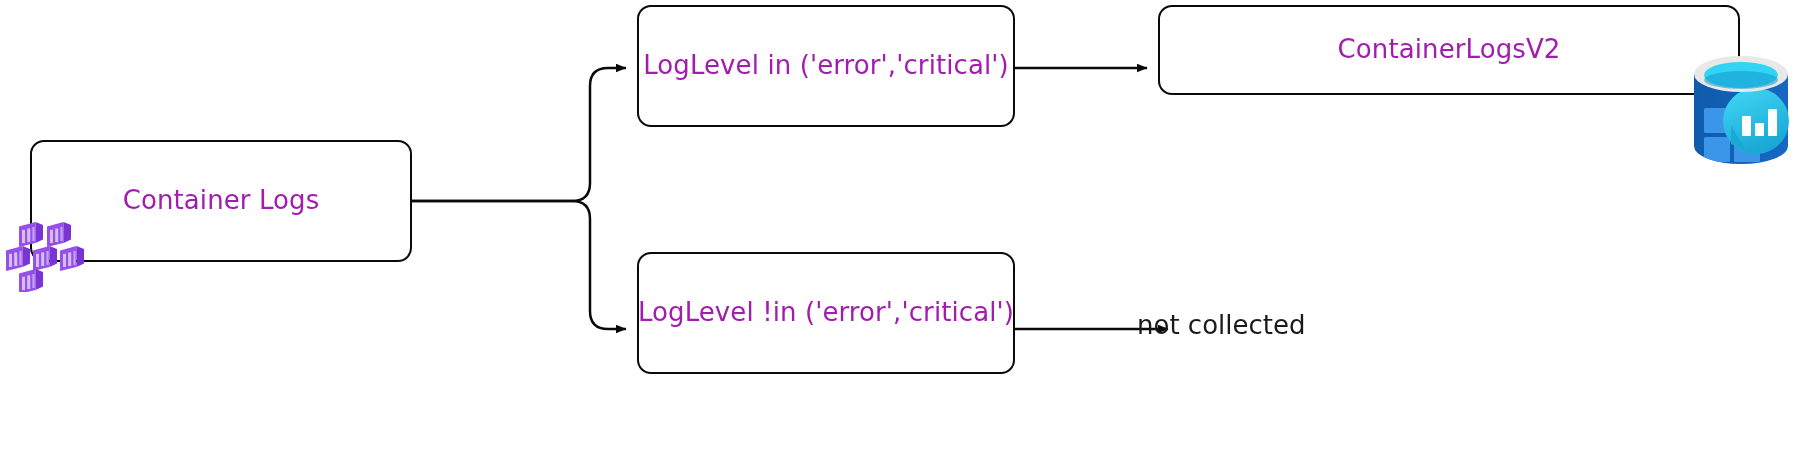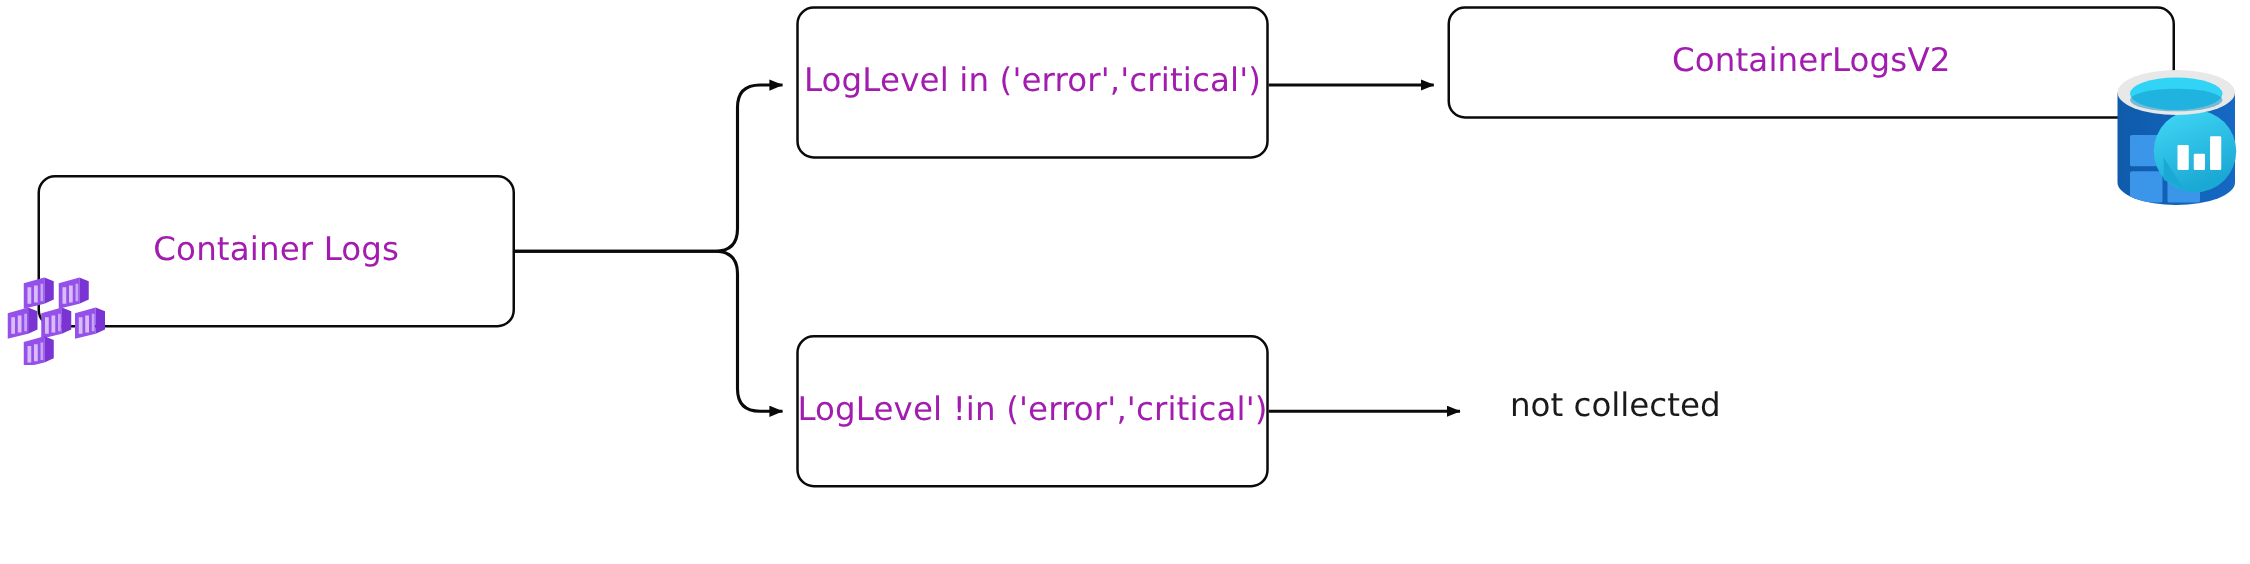--- a/index.html
+++ b/index.html
@@ -53,23 +53,23 @@
     z-index: 1;
     pointer-events: none;
   }
   .icon-layer {
     position: absolute;
     z-index: 5;
   }
   
   #node-container-logs   { left: 30px;   top: 140px; width: 382px; height: 122px; }
   #node-filter-include   { left: 637px;  top: 5px;   width: 378px; height: 122px; }
-  #node-filter-exclude   { left: 637px;  top: 268px; width: 378px; height: 122px; }
+  #node-filter-exclude   { left: 637px;  top: 252px; width: 378px; height: 122px; }
   #node-destination      { left: 1158px; top: 5px;   width: 582px; height: 90px; }
-  #label-not-collected   { left: 1208px; top: 310px; }
+  #label-not-collected   { left: 1137px; top: 310px; }
   
   #icon-containers       { left: 6px;    top: 216px; width: 80px;  height: 76px; }
   #icon-loganalytics     { left: 1688px; top: 56px;  width: 106px; height: 110px; }
 </style>
 </head>
 <body>
 
 <div id="diagram-root">
 
   <svg class="edge-layer" viewBox="0 0 1800 451" width="1800" height="451" xmlns="http://www.w3.org/2000/svg">

